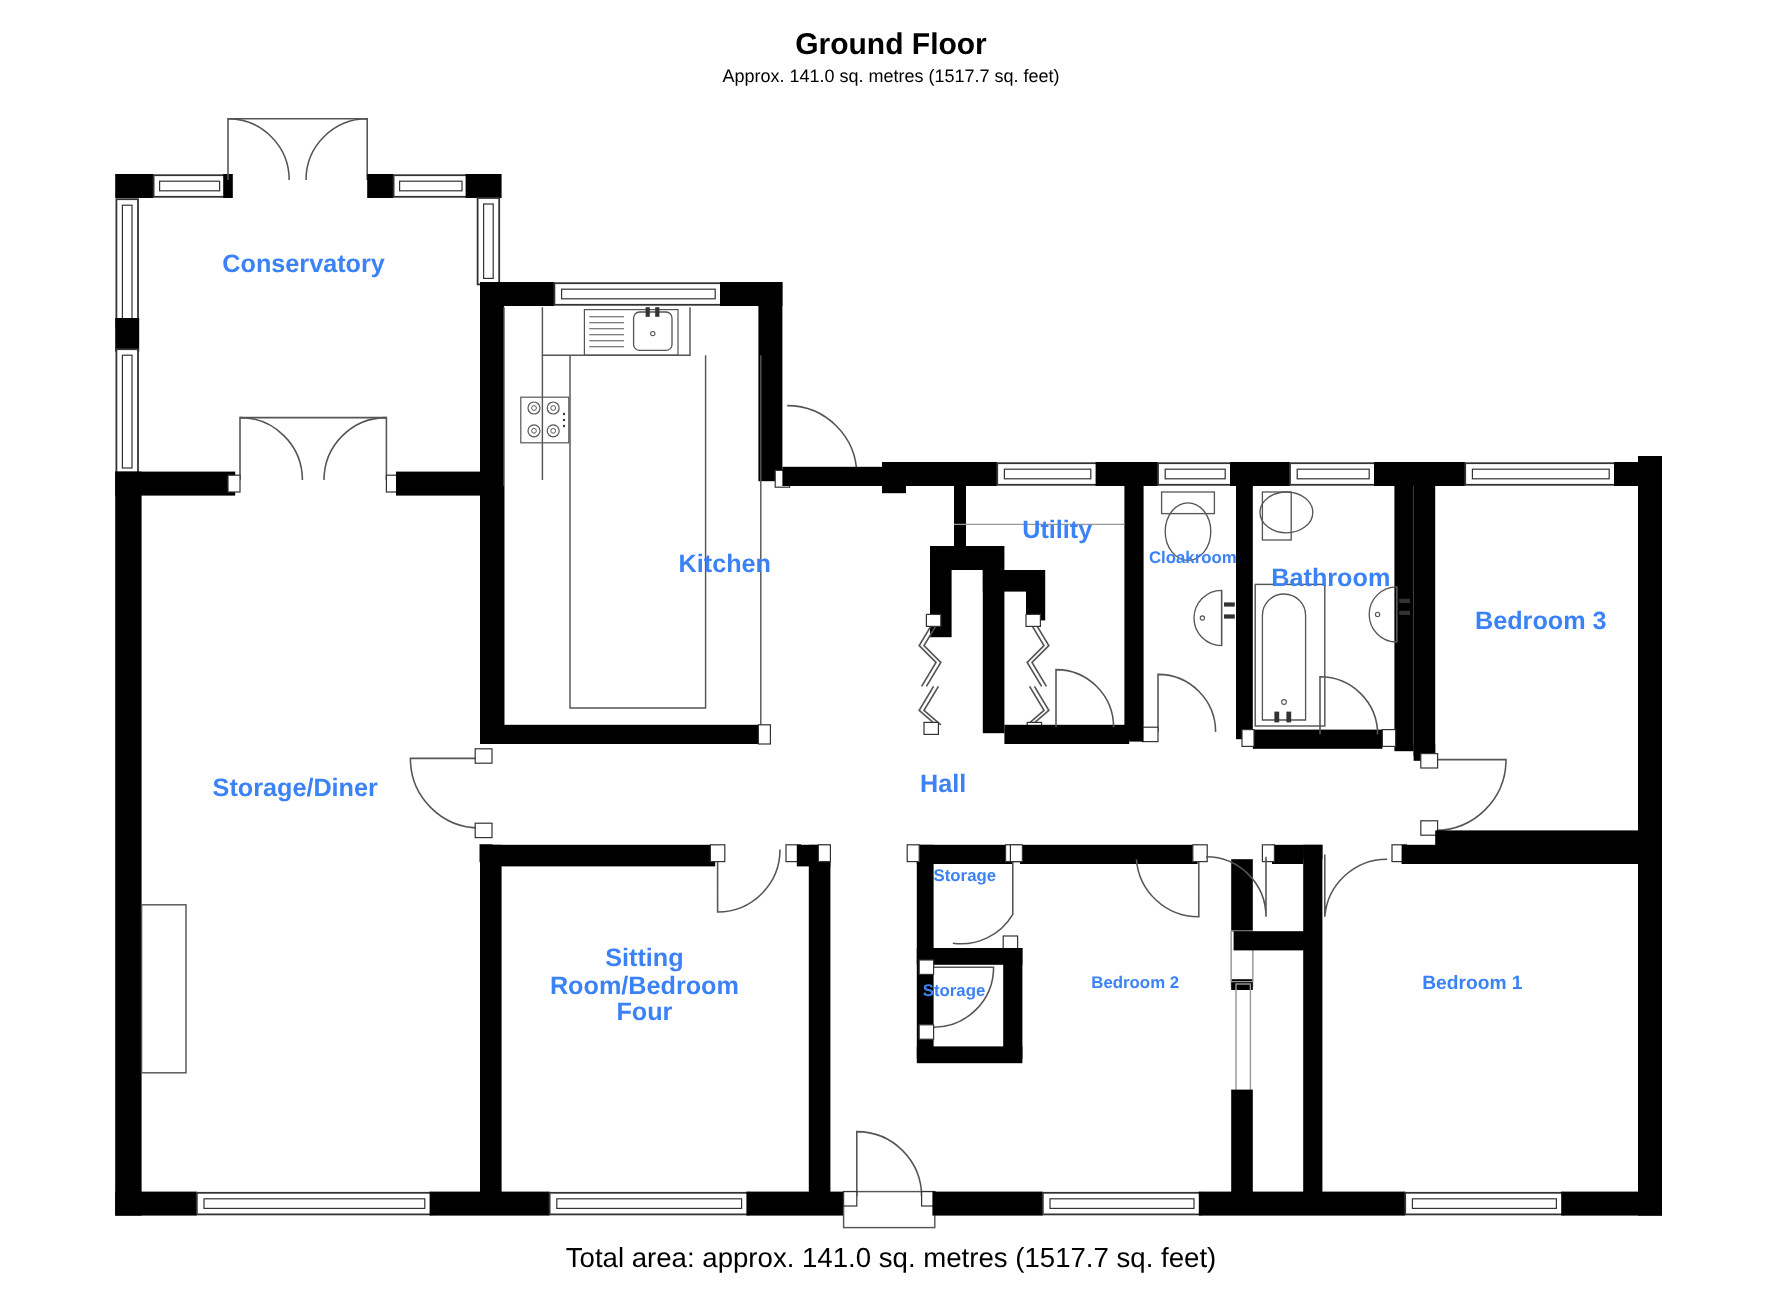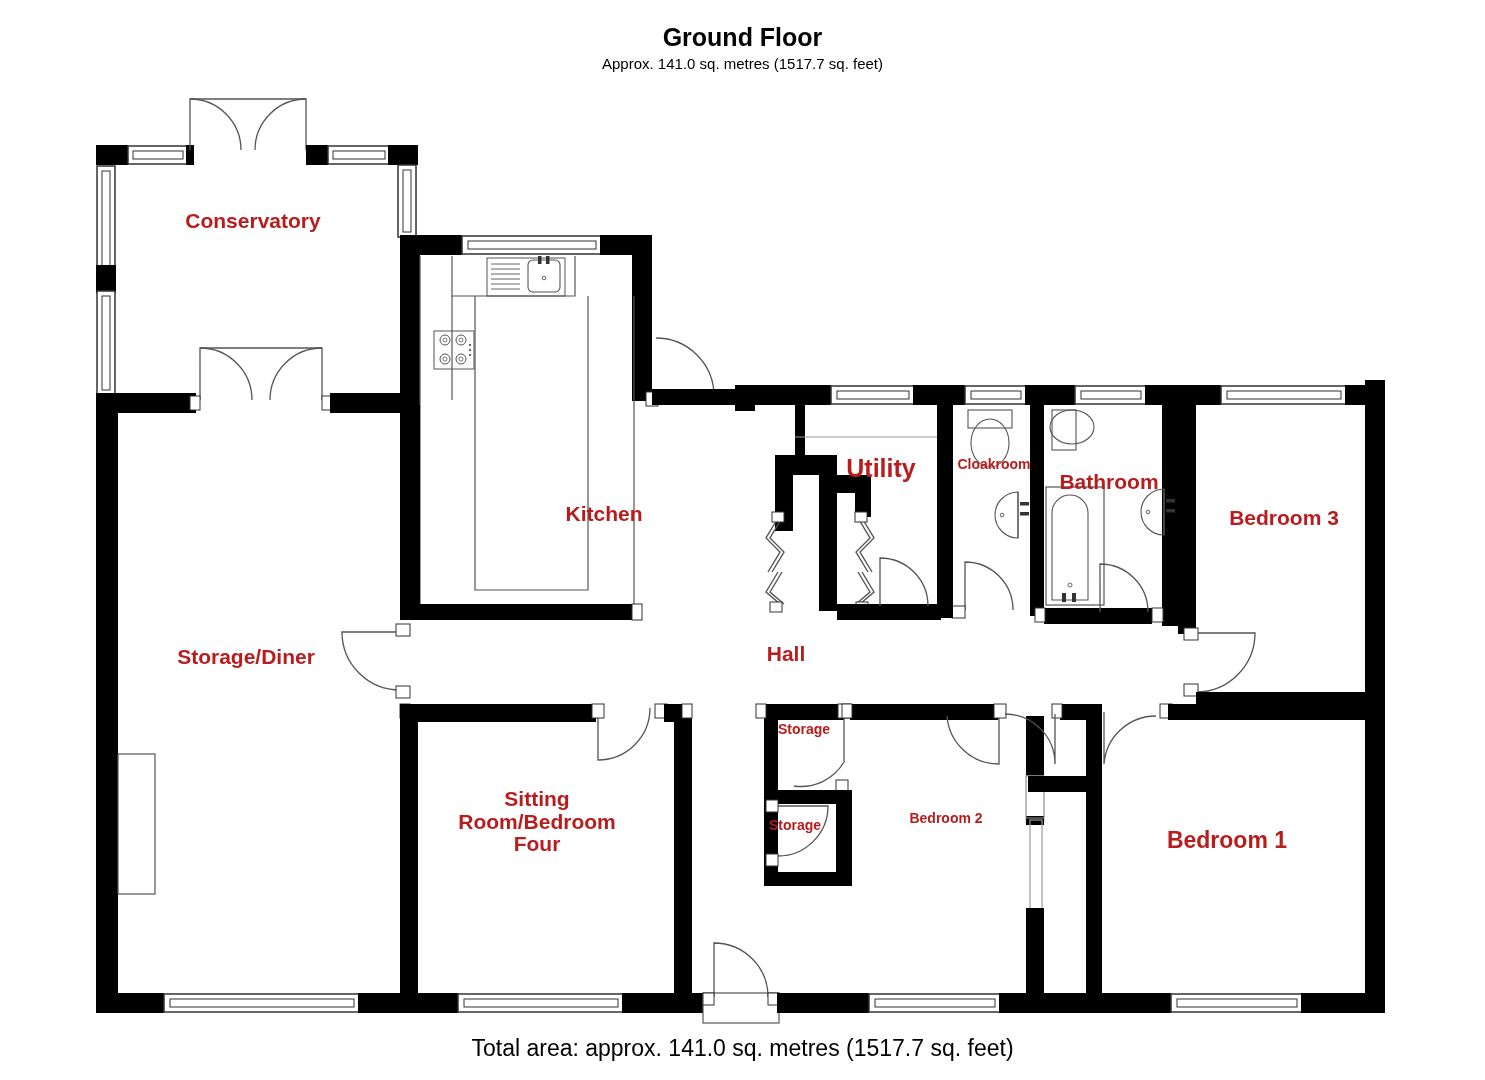--- a/index.html
+++ b/index.html
@@ -54,21 +54,21 @@
     position: absolute;
     top: 0;
     left: 0;
     width: 1485px;
     height: 1080px;
   }
   .room-label {
     position: absolute;
     text-align: center;
     font-weight: bold;
-    color: #b91c1c;
+    color: #3b82f6;
     white-space: pre-line;
     line-height: 1.08em;
     pointer-events: none;
   }
 </style>
 </head>
 <body>
 
 <div id="plan-root">
 
@@ -453,23 +453,23 @@
 
     <g>
       <rect x="756" y="704" width="10" height="14" fill="#fff" stroke="#333" stroke-width="1"></rect>
       <rect x="682" y="704" width="10" height="14" fill="#fff" stroke="#333" stroke-width="1"></rect>
     </g>
 
   </svg>
 
   <div class="room-label" style="left:153px; top:210px; width:200px; font-size:21px;">Conservatory</div>
 
-  <div class="room-label" style="left:514px; top:460px; width:180px; font-size:21px;margin-top:43px;">Kitchen</div>
-
-  <div class="room-label" style="left:801px; top:455px; width:160px; font-size:25px;">Utility</div>
+  <div class="room-label" style="left:514px; top:460px; width:180px; font-size:21px;">Kitchen</div>
+
+  <div class="room-label" style="left:801px; top:431px; width:160px; font-size:21px;">Utility</div>
 
   <div class="room-label" style="left:934px; top:457px; width:120px; font-size:14px;">Cloakroom</div>
 
   <div class="room-label" style="left:1019px; top:471px; width:180px; font-size:21px;">Bathroom</div>
 
   <div class="room-label" style="left:1194px; top:507px; width:180px; font-size:21px;">Bedroom 3</div>
 
   <div class="room-label" style="left:146px; top:646px; width:200px; font-size:21px;">Storage/Diner</div>
 
   <div class="room-label" style="left:726px; top:643px; width:120px; font-size:21px;">Hall</div>
@@ -477,19 +477,19 @@
   <div class="room-label" style="left:422px; top:788px; width:230px; font-size:21px;">Sitting
 Room/Bedroom
 Four</div>
 
   <div class="room-label" style="left:754px; top:722px; width:100px; font-size:14px;">Storage</div>
 
   <div class="room-label" style="left:745px; top:818px; width:100px; font-size:14px;">Storage</div>
 
   <div class="room-label" style="left:856px; top:811px; width:180px; font-size:14px;">Bedroom 2</div>
 
-  <div class="room-label" style="left:1137px; top:811px; width:180px; font-size:23px;margin-top:17px;">Bedroom 1</div>
+  <div class="room-label" style="left:1137px; top:811px; width:180px; font-size:16px;">Bedroom 1</div>
 
   <div class="footer-block">
     <div class="footer-text">Total area: approx. 141.0 sq. metres (1517.7 sq. feet)</div>
   </div>
 
 </div>
 
 </body></html>

